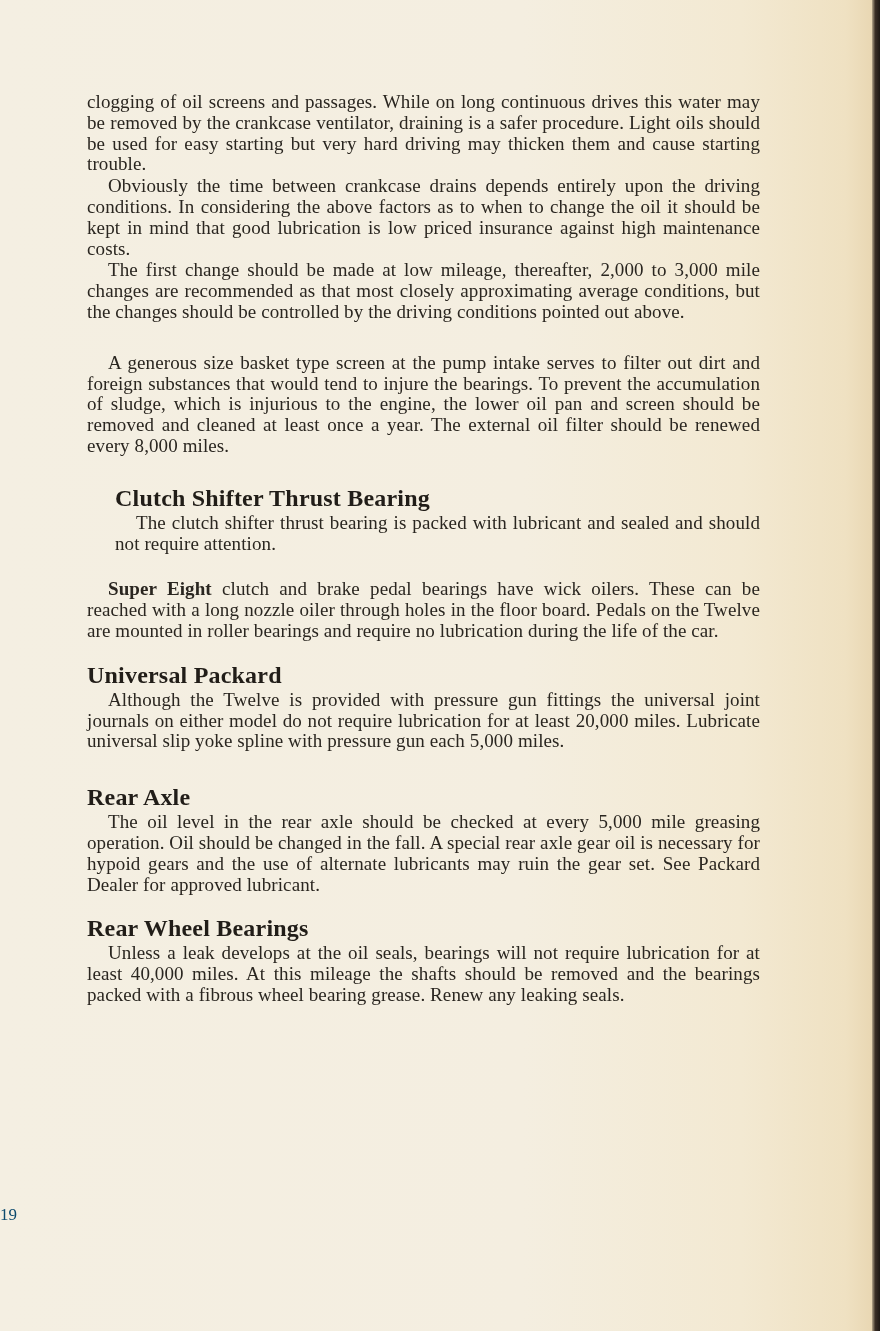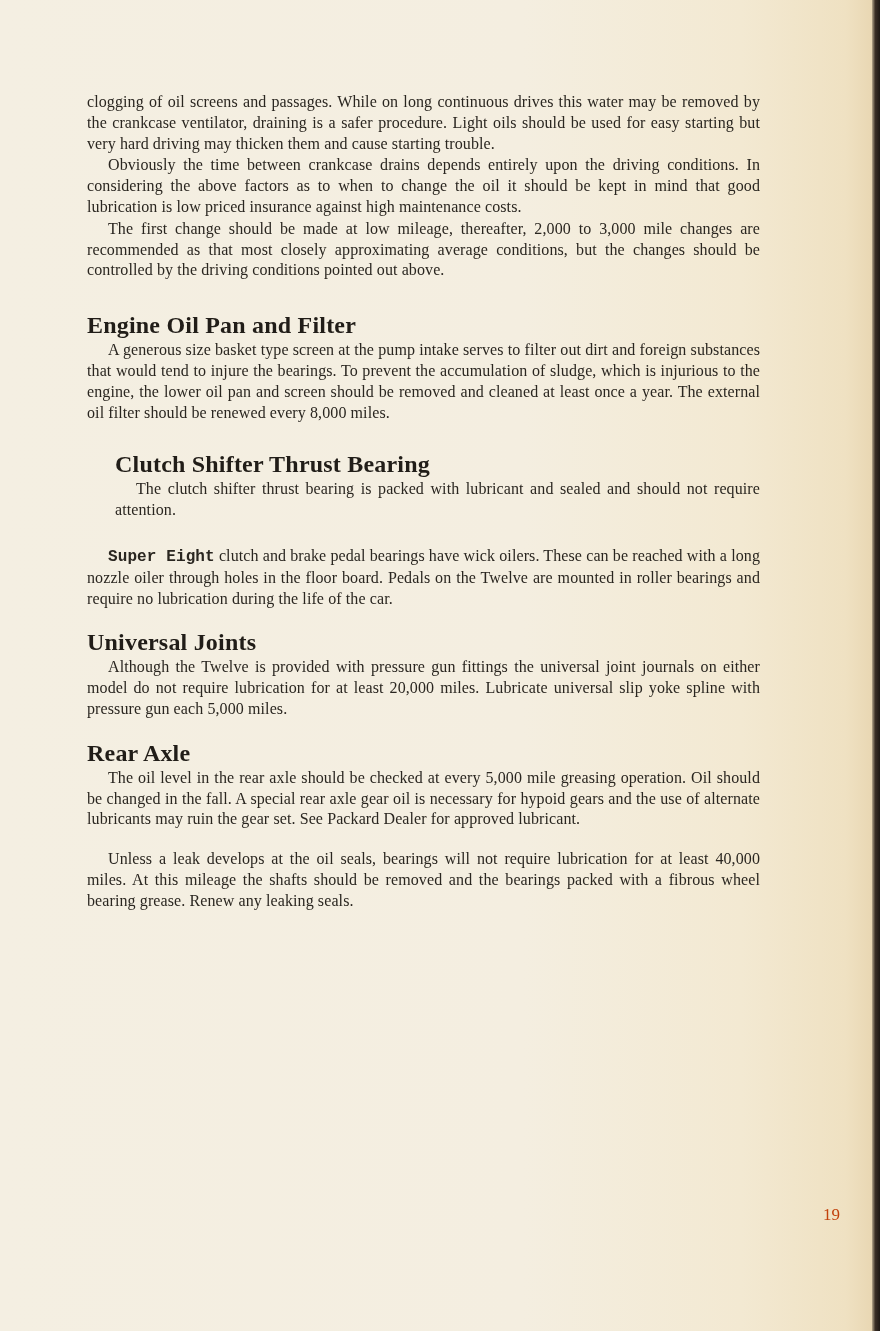--- a/index.html
+++ b/index.html
@@ -30,84 +30,84 @@
       background: linear-gradient(90deg, #b7a88c 0%, #3a2f26 40%, #1e1814 100%);
     }
     .content {
       position: absolute;
       left: 87px;
       top: 92px;
       width: 673px;
     }
     p.para {
       margin: 0;
-      font-size: 16px;
+      font-size: 19px;
       line-height: 20.8px;
       text-align: justify;
       text-indent: 21px;
       letter-spacing: 0.1px;
     }
     p.para.noindent { text-indent: 0; }
     p.para + p.para { margin-top: 1px; }
     h2.section-heading {
       margin: 0;
       font-size: 24px;
       line-height: 28px;
       font-weight: bold;
       color: #211d18;
       letter-spacing: 0.2px;
     }
     .section { margin-top: 26px; }
     .section h2 { margin-bottom: 1px; }
-    .bold-run { font-weight: bold; font-family: Liberation Mono, monospace; }
+    .bold-run { font-weight: bold; }
     .page-number {
       position: absolute;
       left: 0;
       width: 840px;
       top: 1205px;
-      text-align: right;
+      text-align: left;
       font-size: 17px;
-      color: #c2410c;
+      color: #0c4a6e;
     }
   </style>
 </head>
 <body>
 
 <div class="page"></div>
 <div class="page-edge"></div>
 
 <div class="content">
 
   <p class="para noindent">clogging of oil screens and passages. While on long continuous drives this water may be removed by the crankcase ventilator, draining is a safer procedure. Light oils should be used for easy starting but very hard driving may thicken them and cause starting trouble.</p>
   <p class="para">Obviously the time between crankcase drains depends entirely upon the driving conditions. In considering the above factors as to when to change the oil it should be kept in mind that good lubrication is low priced insurance against high maintenance costs.</p>
   <p class="para">The first change should be made at low mileage, thereafter, 2,000 to 3,000 mile changes are recommended as that most closely approximating average conditions, but the changes should be controlled by the driving conditions pointed out above.</p>
 
   <div class="section" style="margin-top:30px;">
-    <h2 class="section-heading">Engine Oil Pan and Filter</h2>
     <p class="para">A generous size basket type screen at the pump intake serves to filter out dirt and foreign substances that would tend to injure the bearings. To prevent the accumulation of sludge, which is injurious to the engine, the lower oil pan and screen should be removed and cleaned at least once a year. The external oil filter should be renewed every 8,000 miles.</p>
   </div>
 
   <div class="section" style="margin-top:27px;margin-left:28px;">
     <h2 class="section-heading">Clutch Shifter Thrust Bearing</h2>
     <p class="para">The clutch shifter thrust bearing is packed with lubricant and sealed and should not require attention.</p>
   </div>
 
   <div class="section" style="margin-top:25px;">
     <p class="para"><span class="bold-run">Super Eight</span><span> clutch and brake pedal bearings have wick oilers. These can be reached with a long nozzle oiler through holes in the floor board. Pedals on the Twelve are mounted in roller bearings and require no lubrication during the life of the car.</span></p>
   </div>
 
   <div class="section" style="margin-top:19px;">
-    <h2 class="section-heading">Universal Joints</h2>
+    <h2 class="section-heading">Universal Packard</h2>
     <p class="para">Although the Twelve is provided with pressure gun fittings the universal joint journals on either model do not require lubrication for at least 20,000 miles. Lubricate universal slip yoke spline with pressure gun each 5,000 miles.</p>
   </div>
 
-  <div class="section" style="margin-top:19px;">
+  <div class="section" style="margin-top:31px;">
     <h2 class="section-heading">Rear Axle</h2>
     <p class="para">The oil level in the rear axle should be checked at every 5,000 mile greasing operation. Oil should be changed in the fall. A special rear axle gear oil is necessary for hypoid gears and the use of alternate lubricants may ruin the gear set. See Packard Dealer for approved lubricant.</p>
   </div>
 
   <div class="section" style="margin-top:19px;">
+    <h2 class="section-heading">Rear Wheel Bearings</h2>
     <p class="para">Unless a leak develops at the oil seals, bearings will not require lubrication for at least 40,000 miles. At this mileage the shafts should be removed and the bearings packed with a fibrous wheel bearing grease. Renew any leaking seals.</p>
   </div>
 
 </div>
 
 <div class="page-number">19</div>
 
 </body></html>

